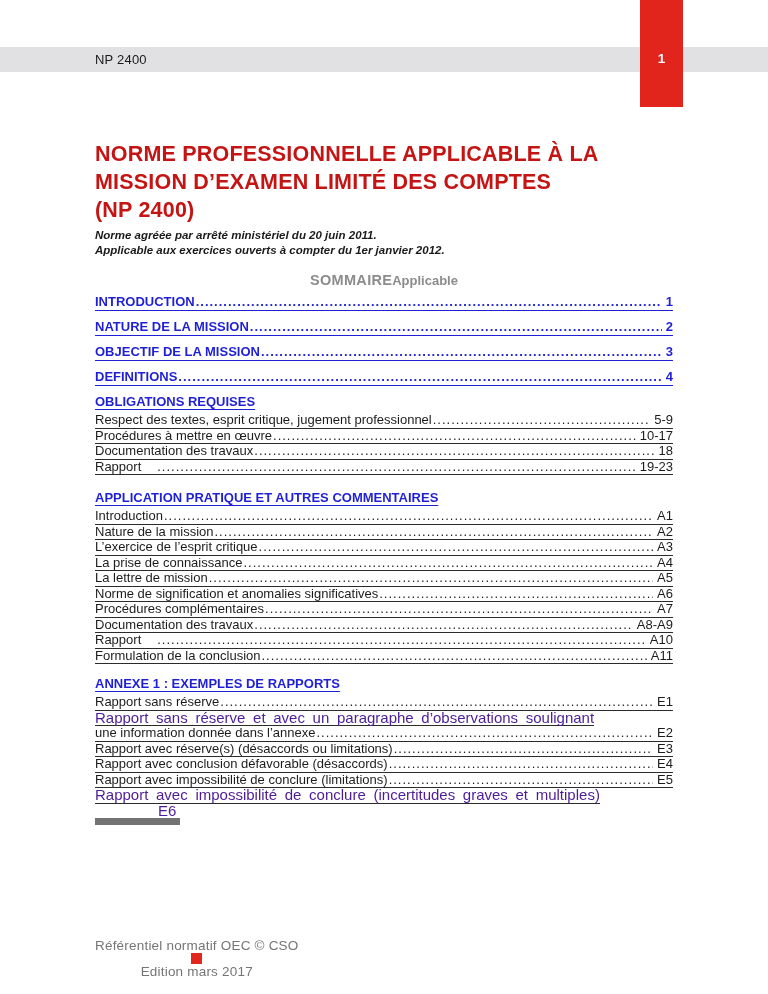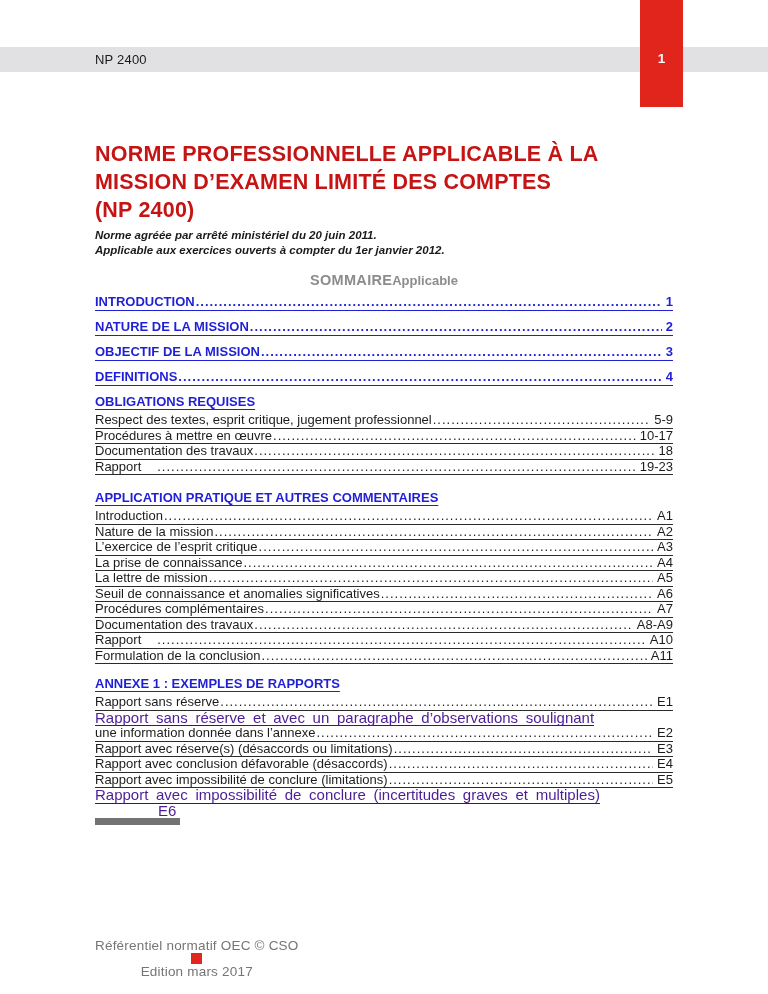--- a/index.html
+++ b/index.html
@@ -161,21 +161,21 @@
         <span class="lbl">La prise de connaissance</span>
         <span class="leader">............................................................................................................................................................................................................................................................................................................</span>
         <span class="ref">A4</span>
       </div>
       <div class="toc-row black-row">
         <span class="lbl">La lettre de mission</span>
         <span class="leader">............................................................................................................................................................................................................................................................................................................</span>
         <span class="ref">A5</span>
       </div>
       <div class="toc-row black-row">
-        <span class="lbl">Seuil de connaissance et anomalies significatives</span>
+        <span class="lbl">Norme de signification et anomalies significatives</span>
         <span class="leader">............................................................................................................................................................................................................................................................................................................</span>
         <span class="ref">A6</span>
       </div>
       <div class="toc-row black-row">
         <span class="lbl">Procédures complémentaires</span>
         <span class="leader">............................................................................................................................................................................................................................................................................................................</span>
         <span class="ref">A7</span>
       </div>
       <div class="toc-row black-row">
         <span class="lbl">Documentation des travaux</span>

